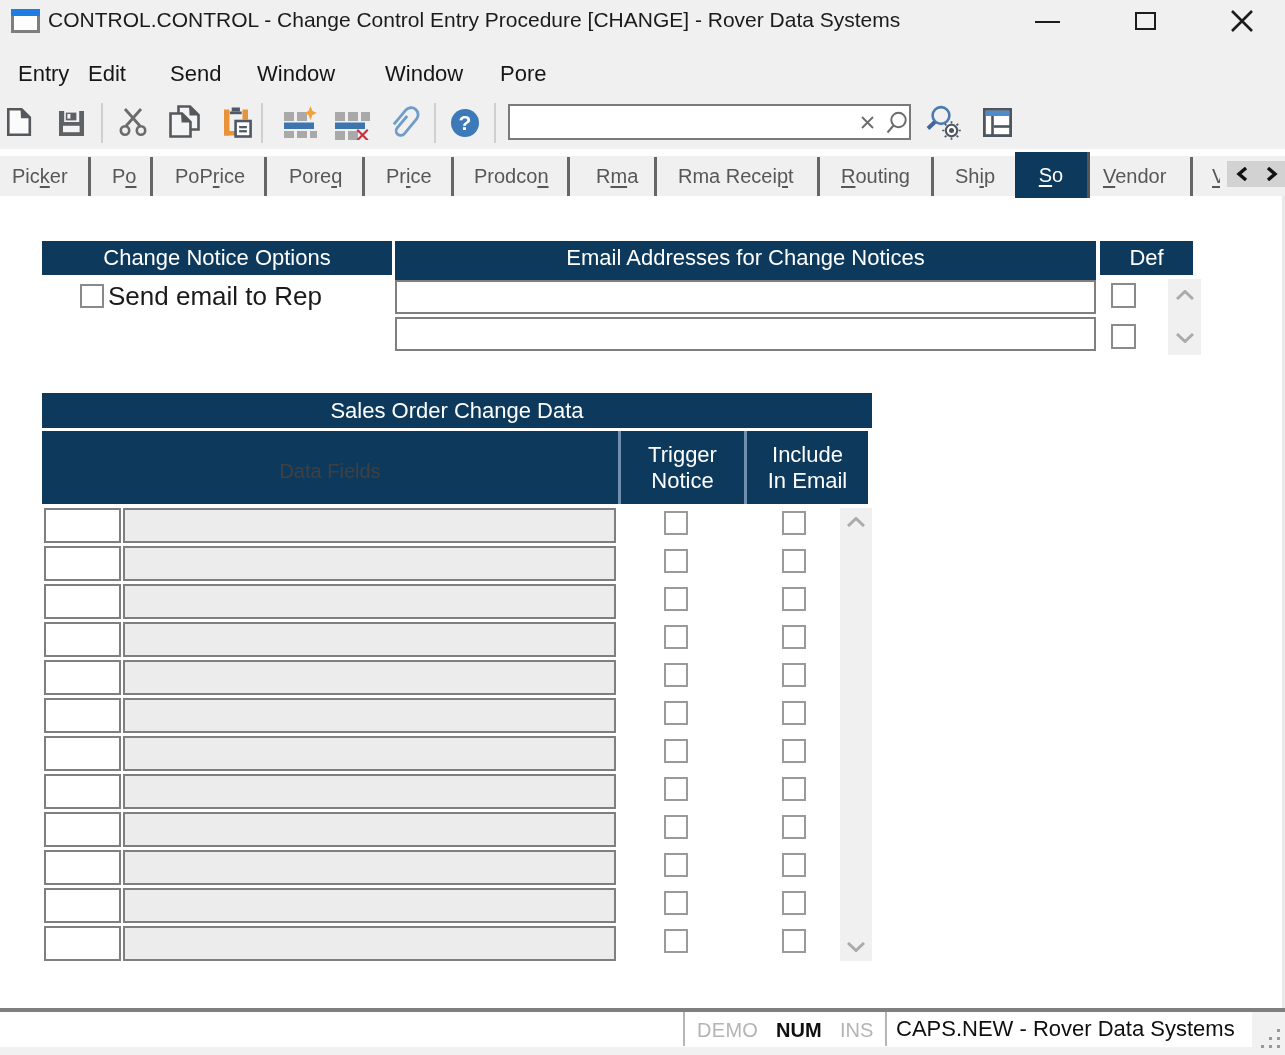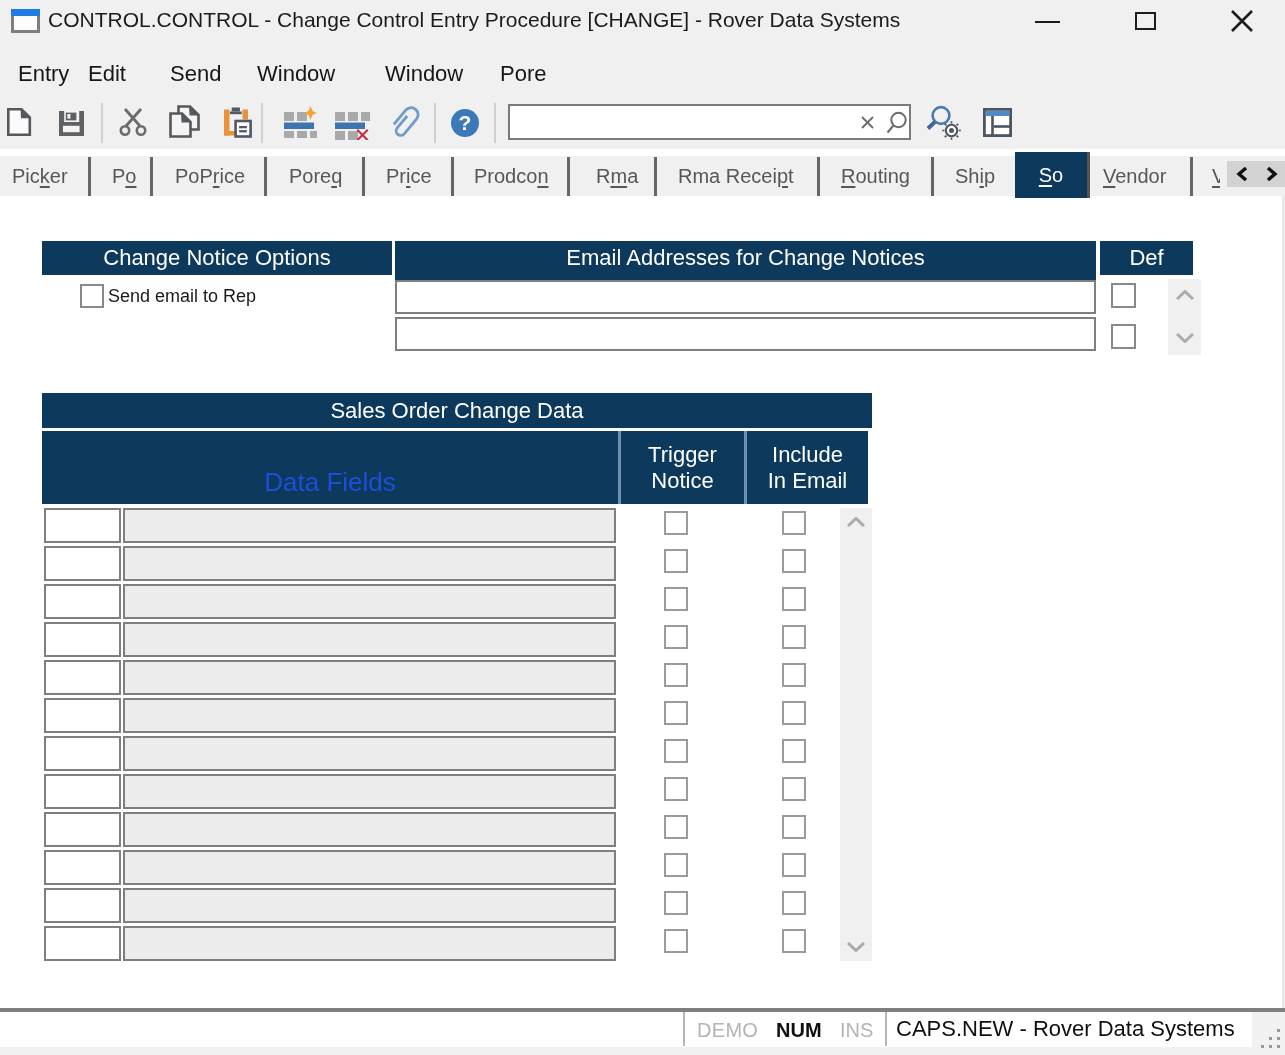--- a/index.html
+++ b/index.html
@@ -142,37 +142,37 @@
 <div class="abs" style="left:1227px;top:161px;width:58px;height:26px;background:#d2d2d2"></div>
 <svg class="abs" style="left:1235px;top:167px" width="44" height="14">
     <path d="M11 1 L4 7 L11 13" stroke="#111" stroke-width="3.4" fill="none"></path>
     <path d="M33 1 L40 7 L33 13" stroke="#111" stroke-width="3.4" fill="none"></path>
   </svg>
 <div class="abs" style="left:1282px;top:196px;width:3px;height:812px;background:#e9e9e9"></div>
 <div class="abs nav" style="left:42px;top:241px;width:350px;height:34px;font-size:22px;line-height:34px">Change Notice Options</div>
 <div class="abs nav" style="left:395px;top:241px;width:701px;height:46px;font-size:22px;line-height:34px">Email Addresses for Change Notices</div>
 <div class="abs nav" style="left:1100px;top:241px;width:93px;height:34px;font-size:22px;line-height:34px">Def</div>
 <div class="cb" style="left:80px;top:284px;width:24px;height:24px"></div>
-<div class="abs" style="left:108px;top:284px;height:24px;line-height:24px;font-size:18px;color:#1a1a1a">Send email to Rep</div>
+<div class="abs" style="left:108px;top:284px;height:24px;line-height:24px;font-size:26px;color:#1a1a1a">Send email to Rep</div>
 <div class="inp" style="left:395px;top:280px;width:701px;height:34px"></div>
 <div class="inp" style="left:395px;top:317px;width:701px;height:34px"></div>
 <div class="cb" style="left:1111px;top:283px;width:25px;height:25px"></div>
 <div class="cb" style="left:1111px;top:324px;width:25px;height:25px"></div>
 <div class="abs" style="left:1168px;top:279px;width:33px;height:76px;background:#f0f0f0"></div>
 <svg class="abs" style="left:1176px;top:290px" width="18" height="10">
     <path d="M1 9 L9 1.5 L17 9" stroke="#ababab" stroke-width="3" fill="none"></path>
   </svg>
 <svg class="abs" style="left:1176px;top:333px" width="18" height="10">
     <path d="M1 1 L9 8.5 L17 1" stroke="#ababab" stroke-width="3" fill="none"></path>
   </svg>
 <div class="abs nav" style="left:42px;top:393px;width:830px;height:35px;font-size:22px;line-height:35px">Sales Order Change Data</div>
 <div class="abs" style="left:42px;top:431px;width:826px;height:73px;background:#0d3a5c"></div>
 <div class="abs" style="left:618px;top:431px;width:3px;height:73px;background:#6f8fae"></div>
 <div class="abs" style="left:744px;top:431px;width:3px;height:73px;background:#6f8fae"></div>
-<div class="abs" style="left:42px;top:469px;width:576px;height:26px;color:#1d4ed8;font-size:26px;text-align:center;line-height:26px">Data Fields</div>
+<div class="abs" style="left:42px;top:458px;width:576px;height:26px;color:#404040;font-size:20px;text-align:center;line-height:26px">Data Fields</div>
 <div class="abs" style="left:621px;top:442px;width:123px;color:#fff;font-size:22px;text-align:center;line-height:26px">Trigger<br>Notice</div>
 <div class="abs" style="left:747px;top:442px;width:121px;color:#fff;font-size:22px;text-align:center;line-height:26px">Include<br>In Email</div>
 <div class="inp" style="left:43.5px;top:507.50px;width:77px;height:35px"></div>
 <div class="inp" style="left:123px;top:507.50px;width:493px;height:35px;background:#ececec"></div>
 <div class="cb" style="left:664px;top:511.00px;width:24px;height:24px;border-color:#9a9a9a"></div>
 <div class="cb" style="left:782px;top:511.00px;width:24px;height:24px;border-color:#9a9a9a"></div>
 <div class="inp" style="left:43.5px;top:545.50px;width:77px;height:35px"></div>
 <div class="inp" style="left:123px;top:545.50px;width:493px;height:35px;background:#ececec"></div>
 <div class="cb" style="left:664px;top:549.00px;width:24px;height:24px;border-color:#9a9a9a"></div>
 <div class="cb" style="left:782px;top:549.00px;width:24px;height:24px;border-color:#9a9a9a"></div>

